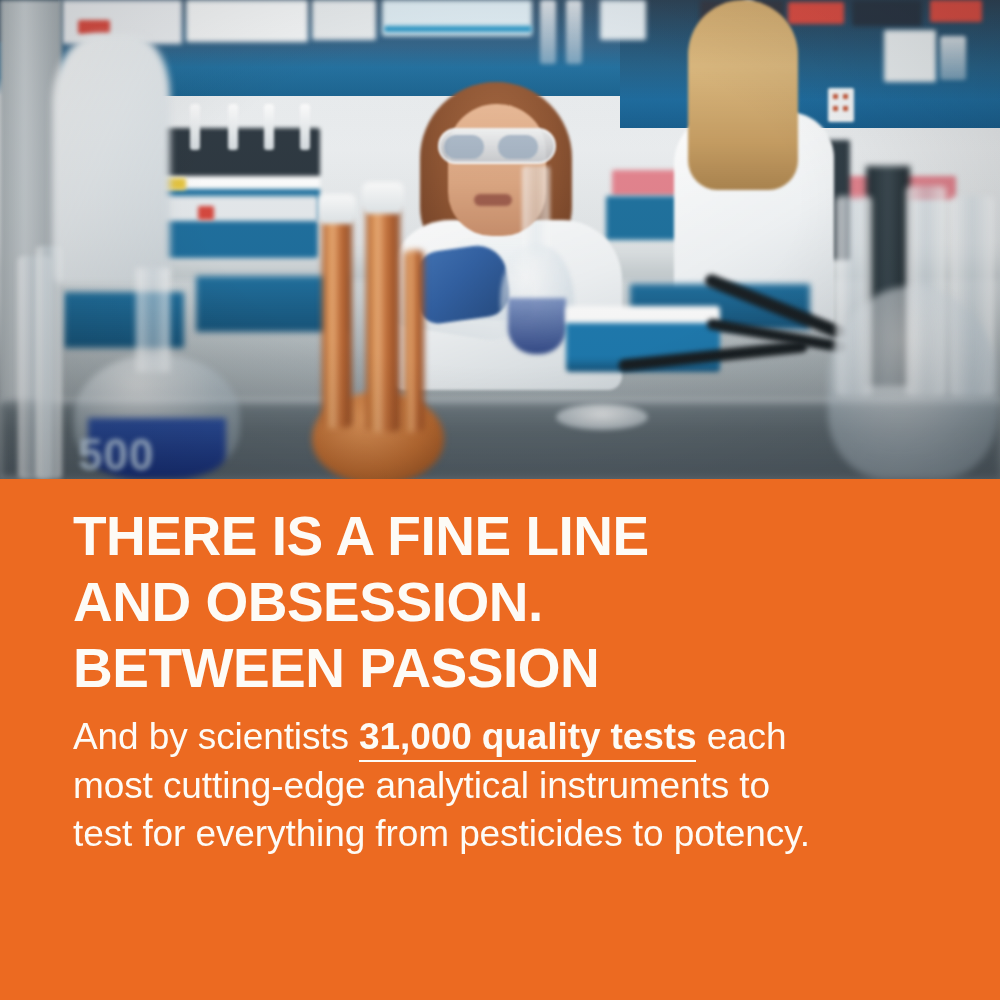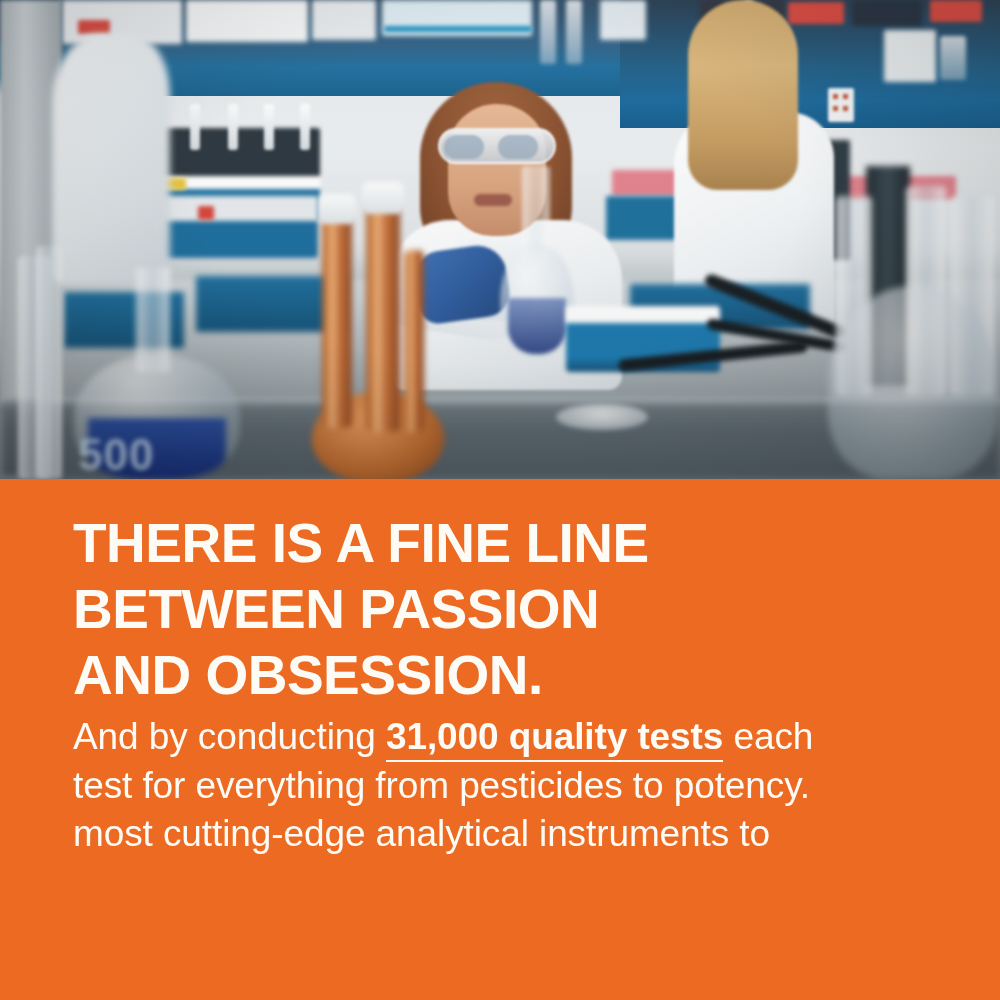--- a/index.html
+++ b/index.html
@@ -320,21 +320,21 @@
   
   #panel {
     position:absolute;
     left:0; top:479px;
     width:1000px; height:521px;
     background:#ec6a21;
   }
 
   #headline {
     position:absolute;
-    left:73px; top:31px;
+    left:73px; top:24px;
     width:860px;
   }
   #headline .hl-line {
     display:block;
     color:#fdfbf6;
     font-family:"Liberation Sans", sans-serif;
     font-weight:700;
     font-size:55px;
     line-height:66px;
     letter-spacing:-0.5px;
@@ -478,24 +478,24 @@
     <div class="fg-glass-right"></div>
 
     <div class="vignette"></div>
     <div class="grain"></div>
   </div>
 
   <div id="panel">
 
     <div id="headline">
       <span class="hl-line">THERE IS A FINE LINE</span>
+      <span class="hl-line">AND OBSESSION.</span>
       <span class="hl-line">BETWEEN PASSION</span>
-      <span class="hl-line">AND OBSESSION.</span>
     </div>
 
     <div id="body-copy">
-      <span class="bd-line"><span>And by conducting </span><span class="hi">31,000 quality tests</span><span> each</span></span>
+      <span class="bd-line"><span>And by scientists </span><span class="hi">31,000 quality tests</span><span> each</span></span>
+      <span class="bd-line">most cutting-edge analytical instruments to</span>
       <span class="bd-line">test for everything from pesticides to potency.</span>
-      <span class="bd-line">most cutting-edge analytical instruments to</span>
     </div>
 
   </div>
 </div>
 
 </body></html>

